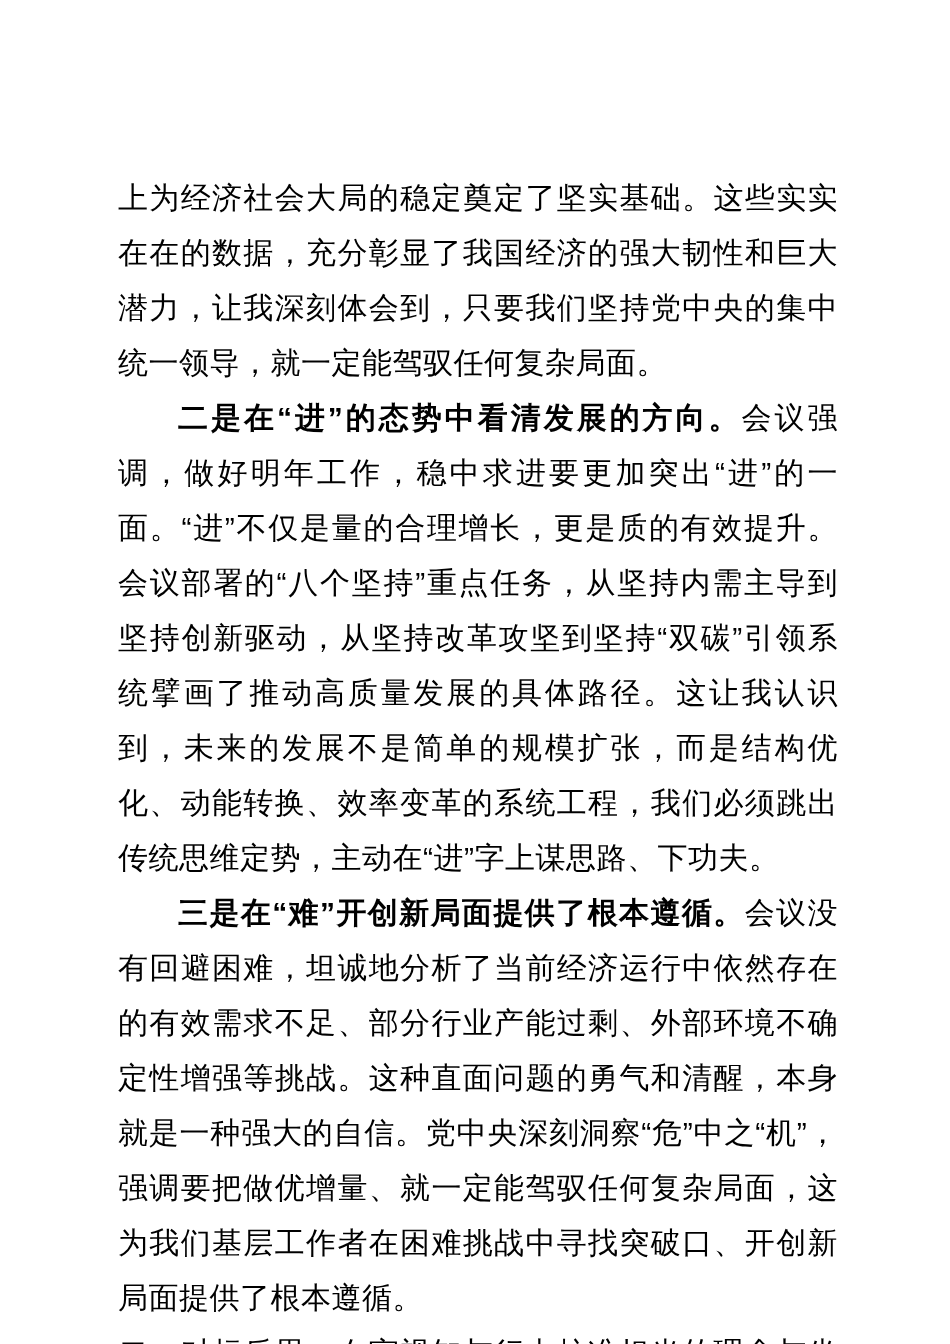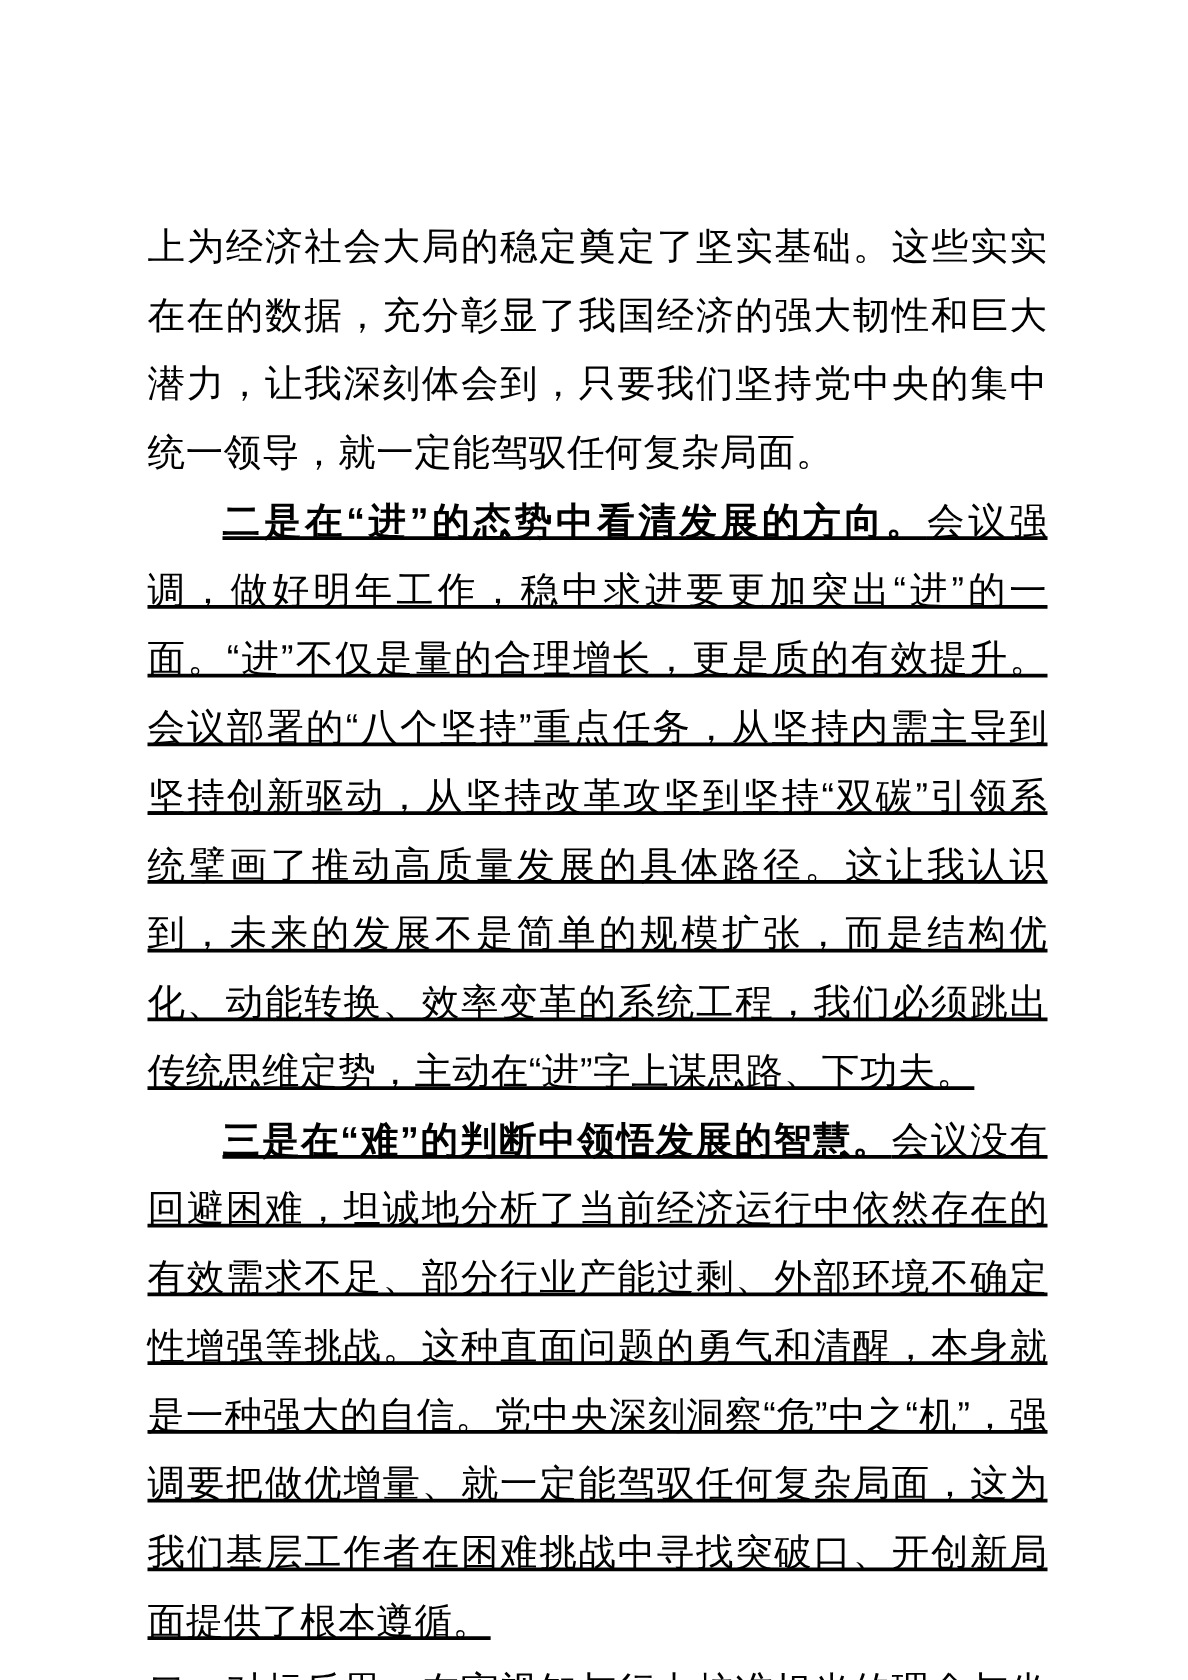--- a/index.html
+++ b/index.html
@@ -30,21 +30,20 @@
     text-justify: inter-ideograph;
     letter-spacing: 0.5px;
   }
   p.para {
     margin: 0;
     text-indent: 0;
     font-weight: 500;
   }
   p.indent {
     text-indent: 60px;
-    text-decoration: underline;
   }
   .lead {
     font-weight: bold;
   }
   .section-head {
     text-indent: 60px;
     font-weight: 500;
   }
 </style>
 </head>
@@ -55,21 +54,21 @@
 
     <p class="para">
       <span>上为经济社会大局的稳定奠定了坚实基础。这些实实在在的数据，充分彰显了我国经济的强大韧性和巨大潜力，让我深刻体会到，只要我们坚持党中央的集中统一领导，就一定能驾驭任何复杂局面。</span>
     </p>
 
     <p class="para indent">
       <span class="lead">二是在“进”的态势中看清发展的方向。</span><span>会议强调，做好明年工作，稳中求进要更加突出“进”的一面。“进”不仅是量的合理增长，更是质的有效提升。会议部署的“八个坚持”重点任务，从坚持内需主导到坚持创新驱动，从坚持改革攻坚到坚持“双碳”引领系统擘画了推动高质量发展的具体路径。这让我认识到，未来的发展不是简单的规模扩张，而是结构优化、动能转换、效率变革的系统工程，我们必须跳出传统思维定势，主动在“进”字上谋思路、下功夫。</span>
     </p>
 
     <p class="para indent">
-      <span class="lead">三是在“难”的判断中领悟发展的智慧。</span><span>会议没有回避困难，坦诚地分析了当前经济运行中依然存在的有效需求不足、部分行业产能过剩、外部环境不确定性增强等挑战。这种直面问题的勇气和清醒，本身就是一种强大的自信。党中央深刻洞察“危”中之“机”，强调要把做优增量、就一定能驾驭任何复杂局面，这为我们基层工作者在困难挑战中寻找突破口、开创新局面提供了根本遵循。</span>
+      <span class="lead">三是在“难”开创新局面提供了根本遵循。</span><span>会议没有回避困难，坦诚地分析了当前经济运行中依然存在的有效需求不足、部分行业产能过剩、外部环境不确定性增强等挑战。这种直面问题的勇气和清醒，本身就是一种强大的自信。党中央深刻洞察“危”中之“机”，强调要把做优增量、就一定能驾驭任何复杂局面，这为我们基层工作者在困难挑战中寻找突破口、开创新局面提供了根本遵循。</span>
     </p>
 
     <p class="para section-head">
       <span>二、对标反思，在审视知与行中校准担当的理念与坐标</span>
     </p>
 
   </div>
 </div>
 
 </body></html>

